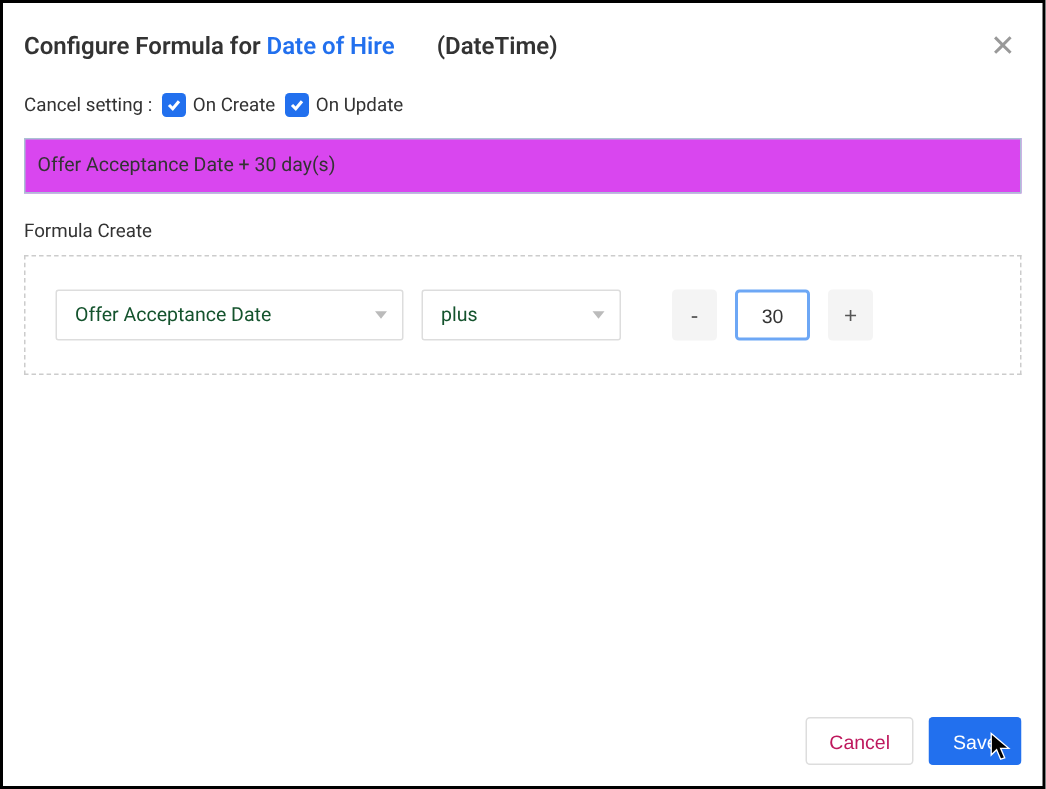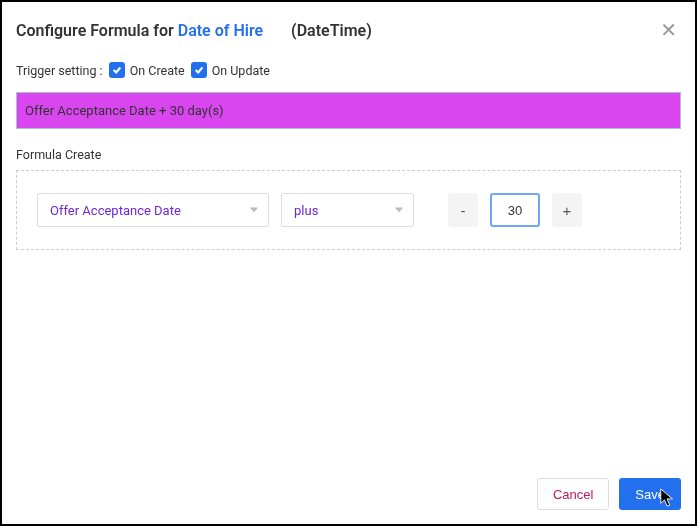--- a/index.html
+++ b/index.html
@@ -104,21 +104,21 @@
     }
     .select {
       position: relative;
       border: 1px solid #ddd;
       background: #fff;
       height: 34px;
       display: flex;
       align-items: center;
       padding: 0 28px 0 12px;
       font-size: 13px;
-      color: #6d28d9;
+      color: #14532d;
       border-radius: 2px;
       cursor: pointer;
     }
     .select.field { width: 232px; }
     .select.op { width: 133px; }
     .chev {
       position: absolute;
       right: 10px;
       top: 50%;
       transform: translateY(-50%);
@@ -189,21 +189,21 @@
 <div class="modal">
 
   <div class="header-row">
     <div class="title">
       <span>Configure Formula for </span><span class="link">Date of Hire</span><span class="suffix"> (DateTime)</span>
     </div>
     <div class="close-btn">✕</div>
   </div>
 
   <div class="trigger-row">
-    <span>Trigger setting :</span>
+    <span>Cancel setting :</span>
     <span class="chk">
       <span class="chk-box">
         <svg viewBox="0 0 12 12">
             <path d="M2 6l3 3 5-6"></path>
           </svg>
       </span>
       <span>On Create</span>
     </span>
     <span class="chk">
       <span class="chk-box">

